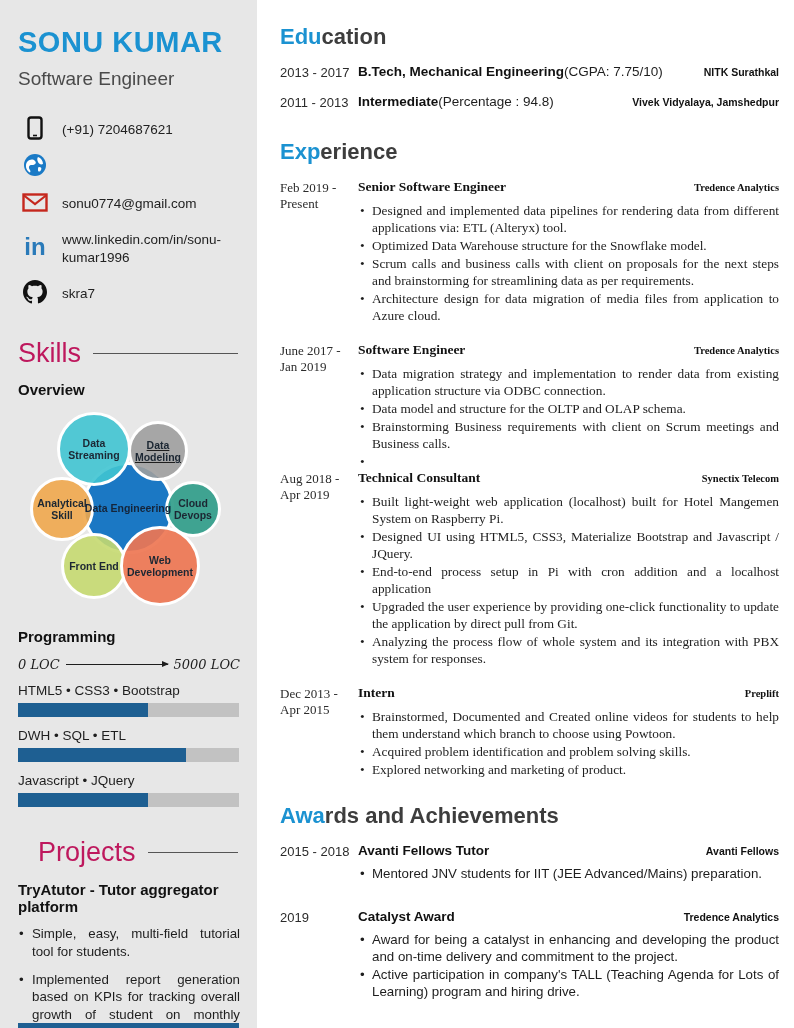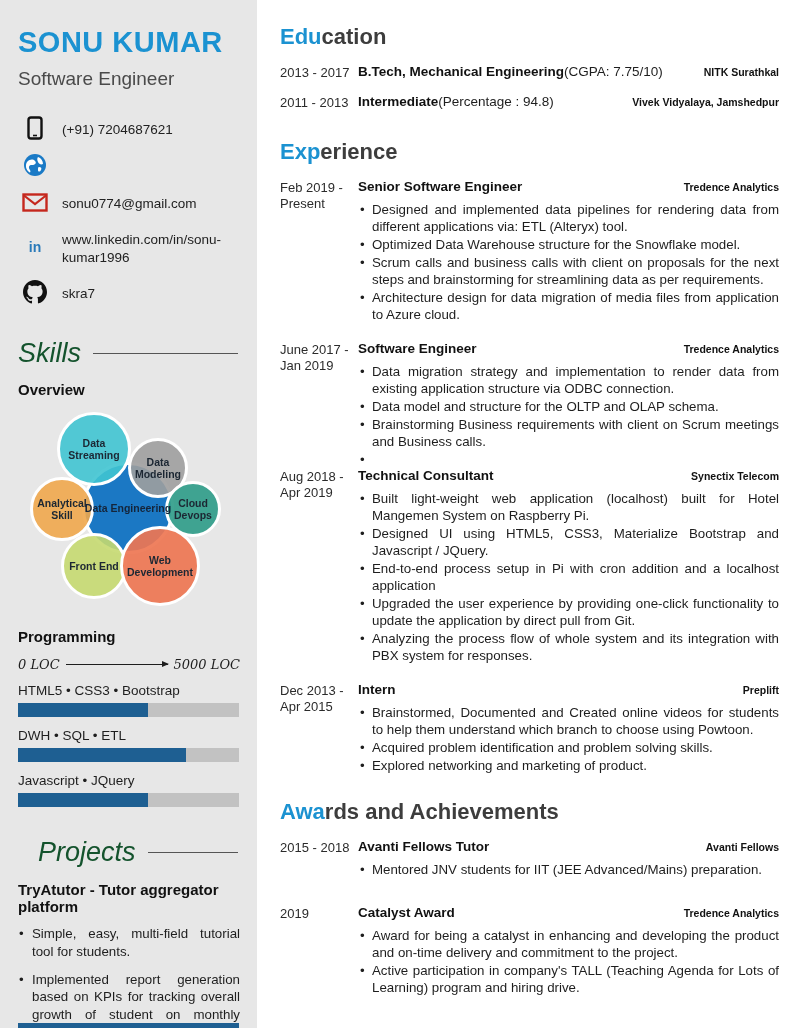--- a/index.html
+++ b/index.html
@@ -16,33 +16,33 @@
     width:257px; min-width:257px; background:#e7e7e7;
     padding:26px 17px 0 18px; position:relative; height:1028px;
   }
   .name { font-size:29px; font-weight:700; color:var(--accent,#1b92d1); letter-spacing:0.5px; }
   .job-title { font-size:19px; color:#4a4a4a; margin-top:9px; font-weight:400; }
 
   .contacts { margin-top:26px; }
   .contact-row { display:flex; align-items:center; margin-bottom:13px; min-height:24px; }
   .contact-icon { width:34px; min-width:34px; display:flex; justify-content:center; align-items:center; height:24px; }
   .contact-text { font-size:13.5px; color:#222; margin-left:10px; padding-top:4px; line-height:1.35; word-break:break-word; }
-  .linkedin-glyph { font-weight:700; font-size:14px; color:#2a7ab9; line-height:20px; font-family:"Liberation Sans",sans-serif; }
-
-  .side-heading { display:flex; align-items:center; font-size:27px; font-weight:300; color:#14532d; margin-top:34px;font-style:italic; }
+  .linkedin-glyph { font-weight:700; font-size:24px; color:#2a7ab9; line-height:20px; font-family:"Liberation Sans",sans-serif; }
+
+  .side-heading { display:flex; align-items:center; font-size:27px; font-weight:300; color:#be185d; margin-top:34px; }
   .side-heading .rule { flex:1; height:1px; background:#555; margin-left:12px; margin-right:2px; }
   .sub-heading { font-size:15px; font-weight:700; color:#111; margin-top:12px; }
 
   
   .venn { position:relative; width:230px; height:202px; margin:16px 0 0 0; }
   .vc { position:absolute; border-radius:50%; border:3px solid #fff; display:flex; align-items:center; justify-content:center; text-align:center; }
   .vc span { position:relative; z-index:6; font-size:10.5px; font-weight:700; color:#1c2733; line-height:1.15; }
   .vc-center { width:92px; height:92px; left:64px; top:48px; z-index:1; }
   .vc-streaming { width:74px; height:74px; left:39px; top:-2px; z-index:2; }
-  .vc-modeling { width:60px; height:60px; left:110px; top:24px; z-index:2; }
+  .vc-modeling { width:60px; height:60px; left:110px; top:7px; z-index:2;text-decoration:underline; }
   .vc-analytical { width:64px; height:64px; left:12px; top:63px; z-index:3; }
   .vc-cloud { width:56px; height:56px; left:147px; top:67px; z-index:3; }
   .vc-front { width:66px; height:66px; left:43px; top:119px; z-index:4; }
   .vc-web { width:80px; height:80px; left:102px; top:112px; z-index:4; }
   .vc-center-label { position:absolute; z-index:7; left:64px; top:48px; width:92px; height:92px; display:flex; align-items:center; justify-content:center; text-align:center; font-size:10.5px; font-weight:700; color:#15253a; line-height:1.2; pointer-events:none; }
 
   
   .loc-scale { display:flex; align-items:center; margin-top:12px; font-family:"DejaVu Serif", serif; font-style:italic; font-size:13px; color:#1e1e1e; }
   .loc-line { flex:1; height:1px; background:#1e1e1e; margin:0 6px; position:relative; }
   .loc-line::after { content:""; position:absolute; right:-1px; top:-3px; border-left:7px solid #1e1e1e; border-top:3.5px solid transparent; border-bottom:3.5px solid transparent; }
@@ -67,21 +67,21 @@
   .entry { display:flex; margin-bottom:13px; }
   .entry-date { width:78px; min-width:78px; font-size:13px; color:#2b2b2b; line-height:1.25; padding-top:1px; }
   .entry-body { flex:1; }
   .entry-head { display:flex; align-items:baseline; }
   .entry-role { font-size:13.5px; font-weight:700; color:#111; }
   .entry-note { font-size:13.5px; color:#1e1e1e; font-weight:400; }
   .entry-org { margin-left:auto; font-size:10.5px; font-weight:700; color:#111; white-space:nowrap; padding-left:10px; }
   .bullets { margin-top:7px; }
   .bullets li { list-style:none; position:relative; padding-left:14px; font-size:13.3px; line-height:1.28; text-align:justify; color:#1e1e1e; margin-bottom:1px; }
   .bullets li::before { content:"\2022"; position:absolute; left:2px; top:0; }
-  .xp-entry { margin-bottom:17px; }
+  .xp-entry { margin-bottom:17px;font-family:Liberation Serif, serif; }
   .section-experience { margin-top:27px; }
   .section-awards { margin-top:24px; }
   .award-entry { margin-bottom:26px;margin-top:6px; }
 </style>
 </head>
 <body>
 
 <div class="page">
 
   <aside class="sidebar">

